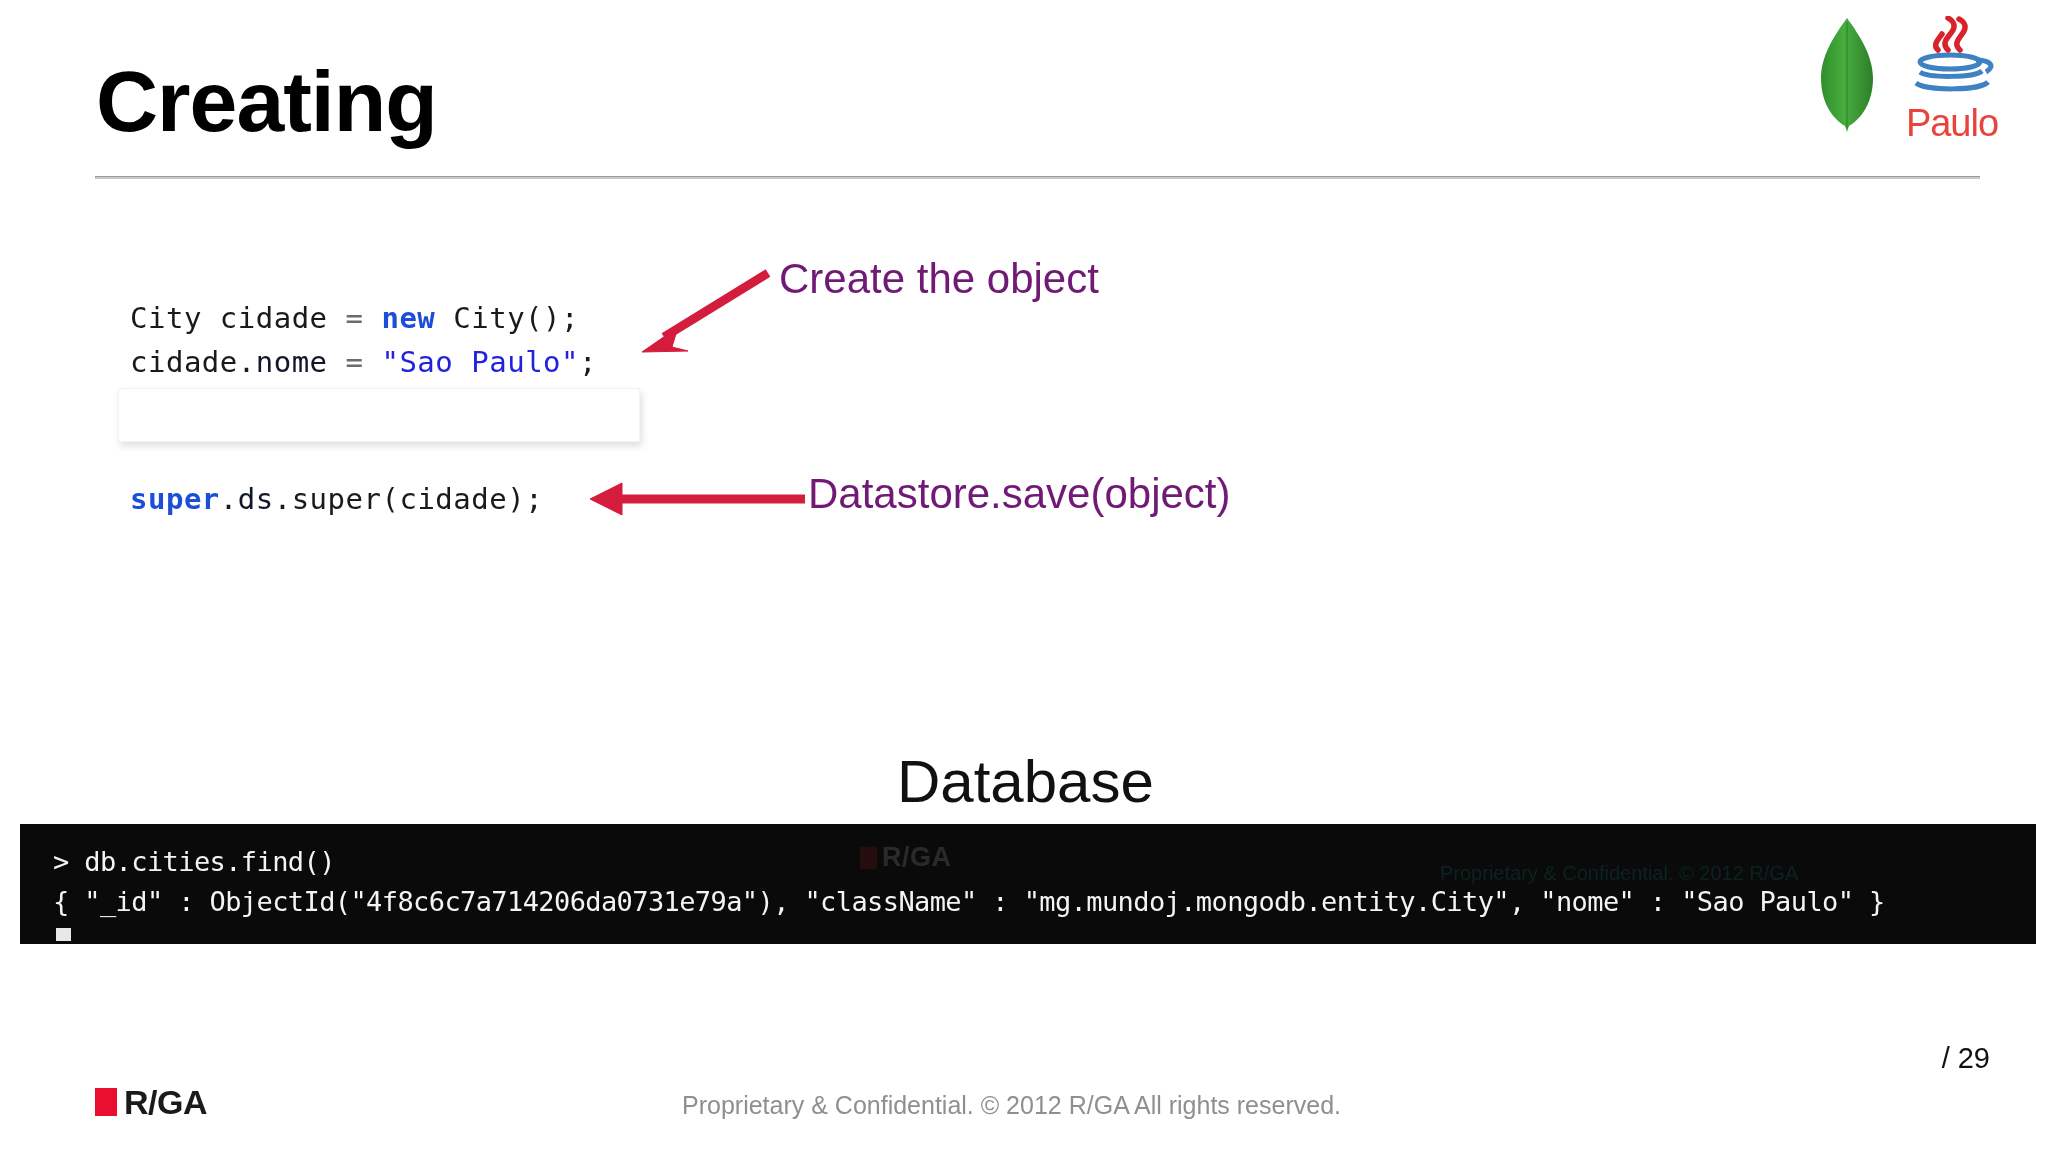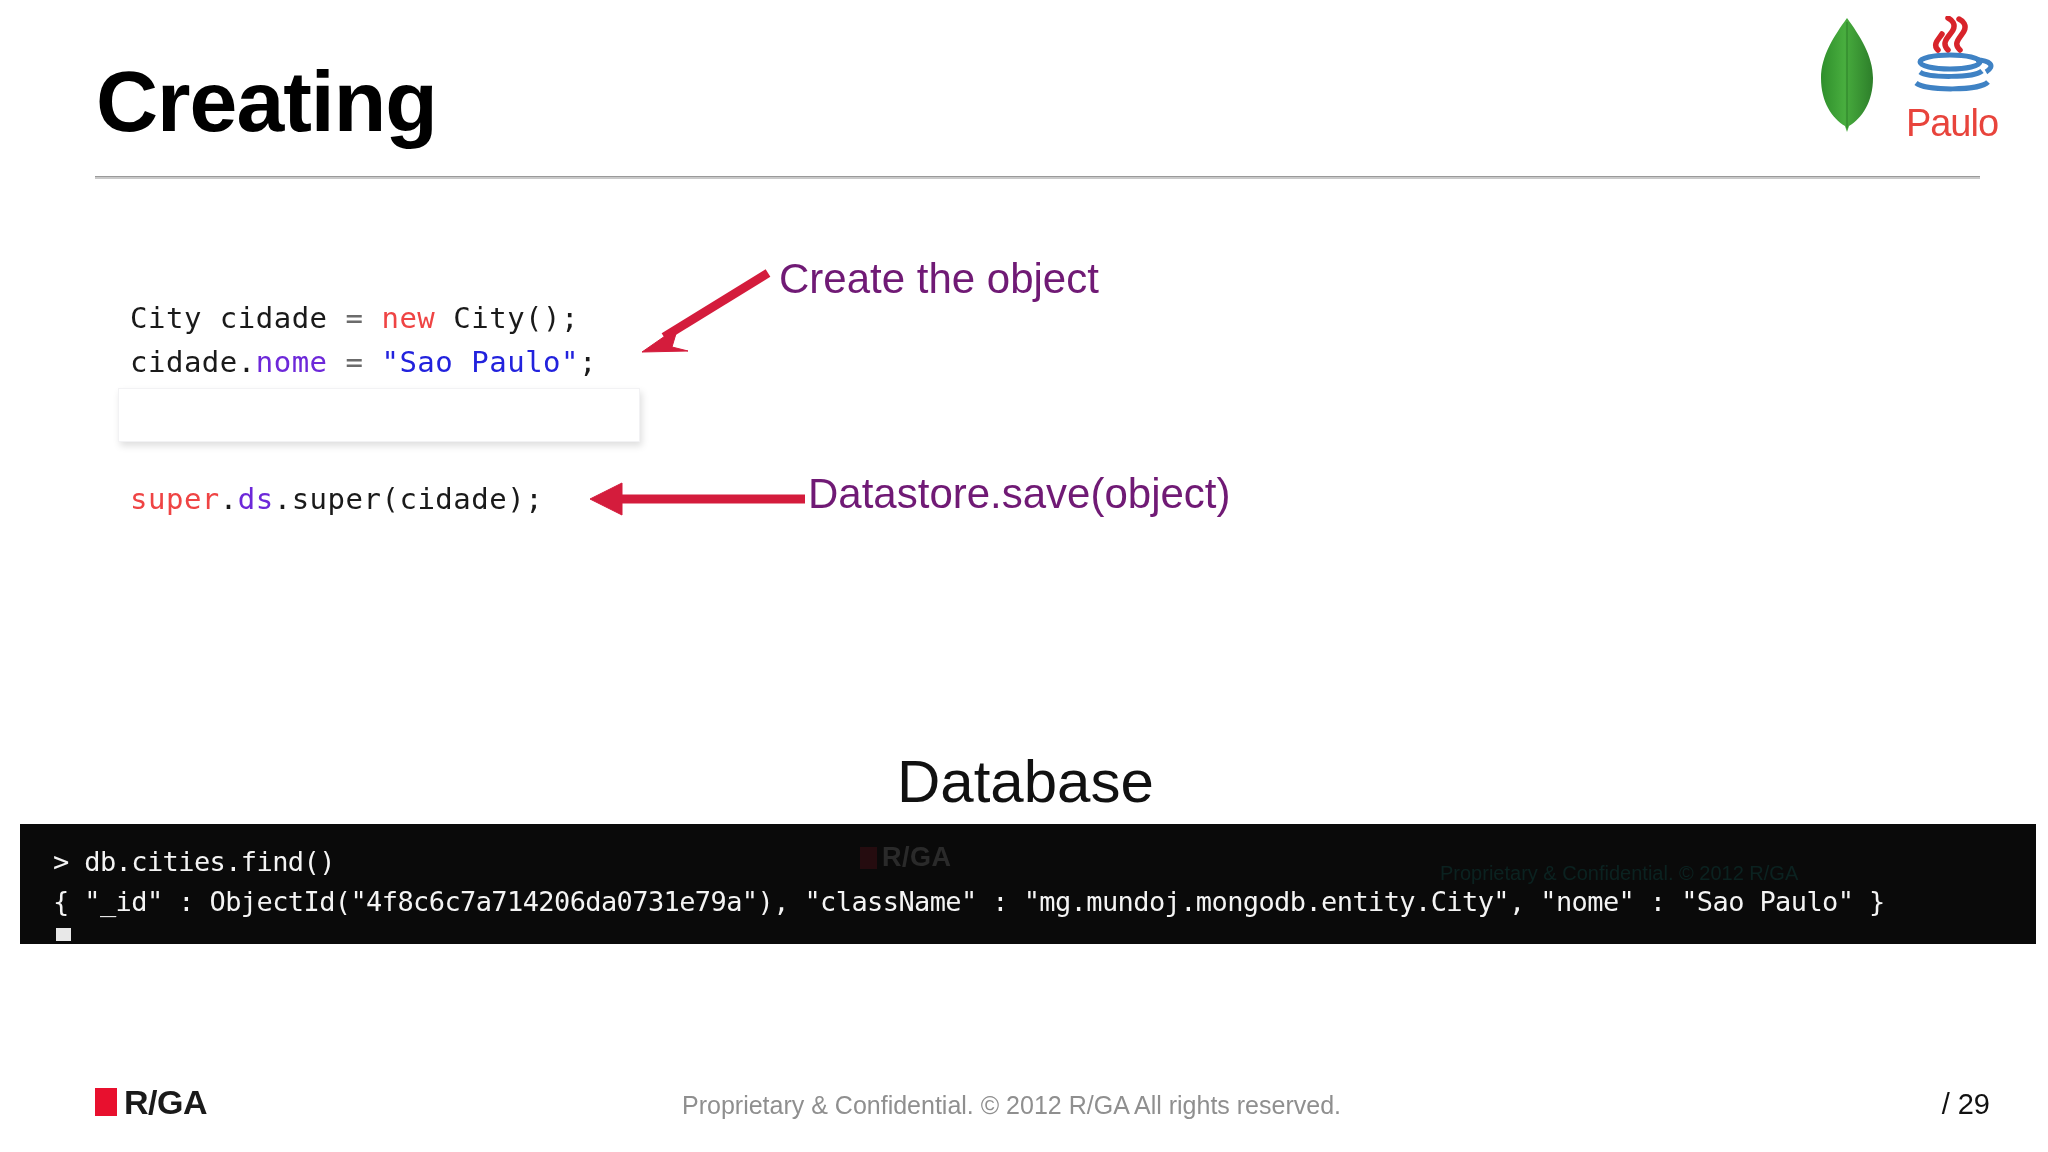--- a/index.html
+++ b/index.html
@@ -83,22 +83,22 @@
     left: 130px;
     top: 296px;
     font-family: "DejaVu Sans Mono", monospace;
     font-size: 29px;
     line-height: 44px;
     white-space: pre;
     letter-spacing: 0.5px;
   }
   .code-line { display: block; }
   .tok-plain   { color: #1a1a1a; }
-  .tok-keyword { color: #ef4444; font-weight: 400; }
-  .tok-field   { color: #6d28d9; }
+  .tok-keyword { color: #1d4ed8; font-weight: 700; }
+  .tok-field   { color: #0f172a; }
   .tok-string  { color: #2222dd; }
   .tok-op      { color: #6b6b6b; }
 
   .code-panel {
     position: absolute;
     left: 118px;
     top: 388px;
     width: 520px;
     height: 52px;
     background: #ffffff;
@@ -236,21 +236,21 @@
     left: 682px;
     top: 1093px;
     color: #8f8f8f;
     font-size: 25px;
     white-space: nowrap;
     line-height: 1;
   }
   #page-number {
     position: absolute;
     right: 58px;
-    top: 1090px;
+    top: 1044px;
     color: #111111;
     font-size: 29px;
     white-space: nowrap;
     line-height: 1;
   }
 </style>
 </head>
 <body>
 
 <div class="slide">

